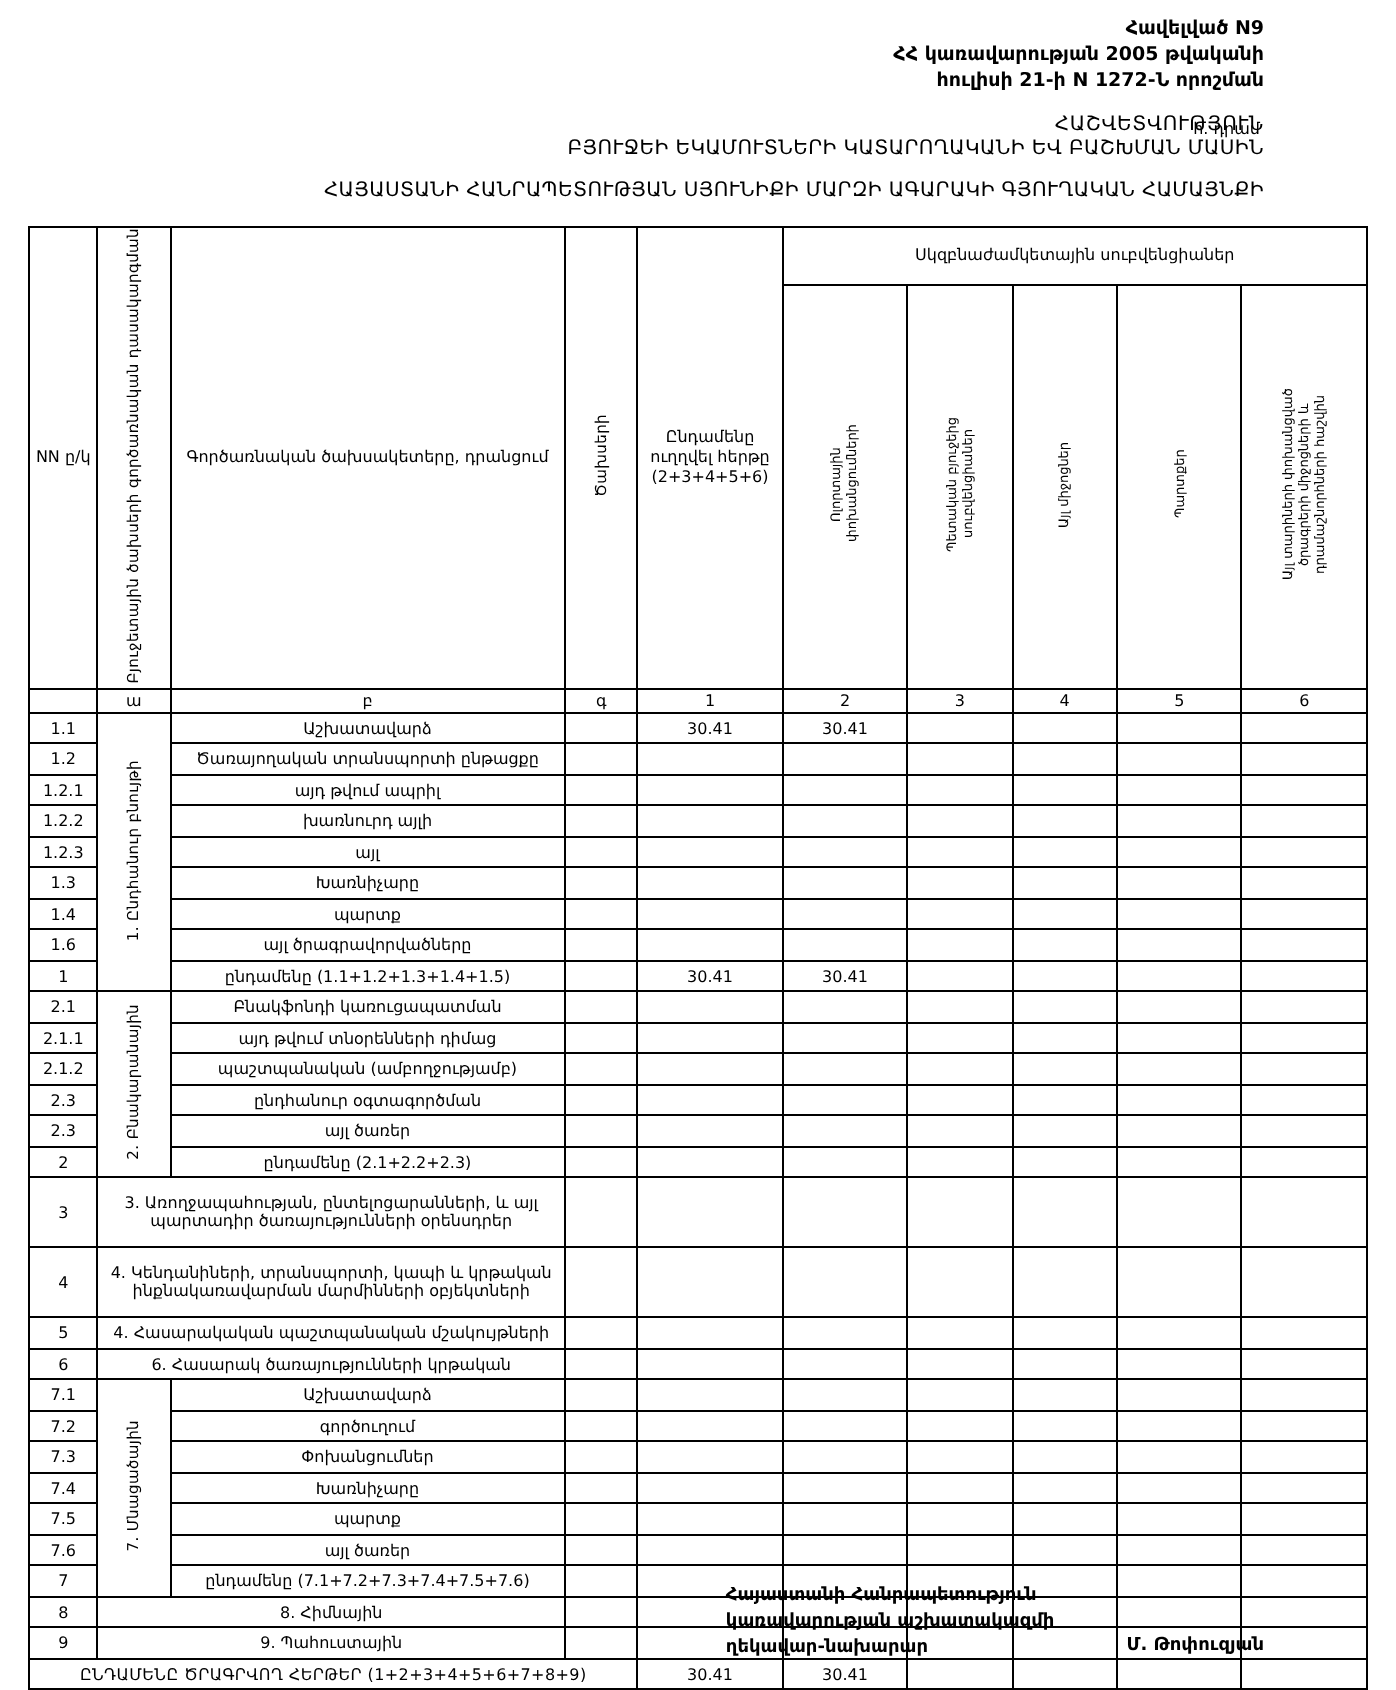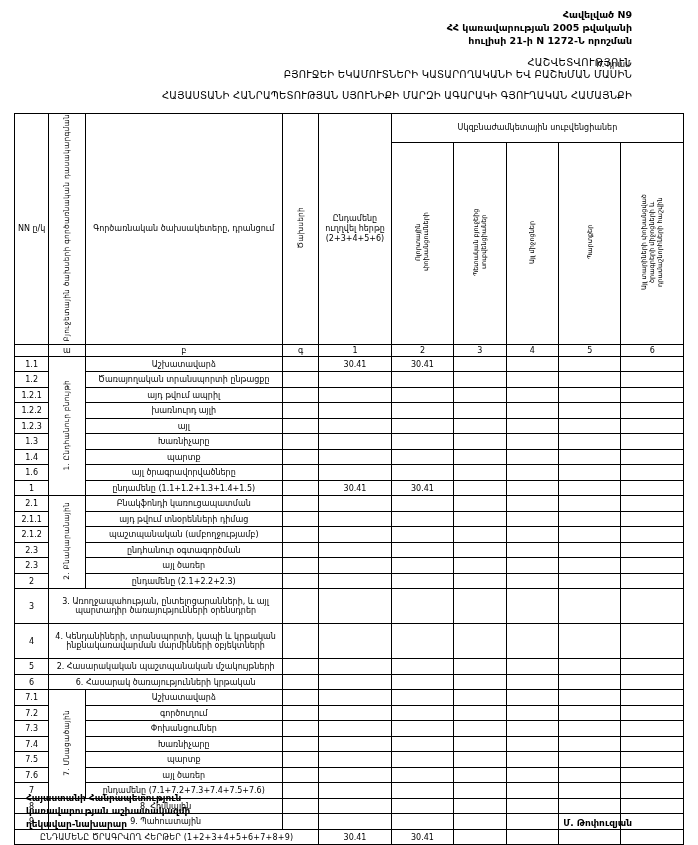--- a/index.html
+++ b/index.html
@@ -137,25 +137,25 @@
   
   .footer {
     position: absolute;
     left: 26px;
     right: 14px;
     bottom: 14px;
     font-size: 9px;
     font-weight: bold;
     line-height: 13px;
     display: flex;
-    justify-content: space-between;
+    justify-content: flex-end;
     align-items: flex-end;
   }
   .footer .left { text-align: left; }
-  .footer .right { text-align: right; padding-bottom: 1px; }
+  .footer .right { text-align: right; padding-bottom: 1px; margin-left: 36px; }
 </style>
 </head>
 <body>
 
 <div class="page">
 
   <div class="hdr-right">
     <div>Հավելված N9</div>
     <div>ՀՀ կառավարության 2005 թվականի</div>
     <div>հուլիսի 21-ի N 1272-Ն որոշման</div>
@@ -419,21 +419,21 @@
         <td class="val"></td>
         <td class="val"></td>
         <td class="val"></td>
         <td class="val"></td>
         <td class="val"></td>
         <td class="val"></td>
       </tr>
 
       <tr class="datarow">
         <td class="idx">5</td>
-        <td colspan="2" class="lab">2. Հասարակական պաշտպանական մշակույթների</td>
+        <td colspan="2" class="lab">4. Հասարակական պաշտպանական մշակույթների</td>
         <td></td>
         <td class="val"></td>
         <td class="val"></td>
         <td class="val"></td>
         <td class="val"></td>
         <td class="val"></td>
         <td class="val"></td>
       </tr>
       <tr class="datarow">
         <td class="idx">6</td>

